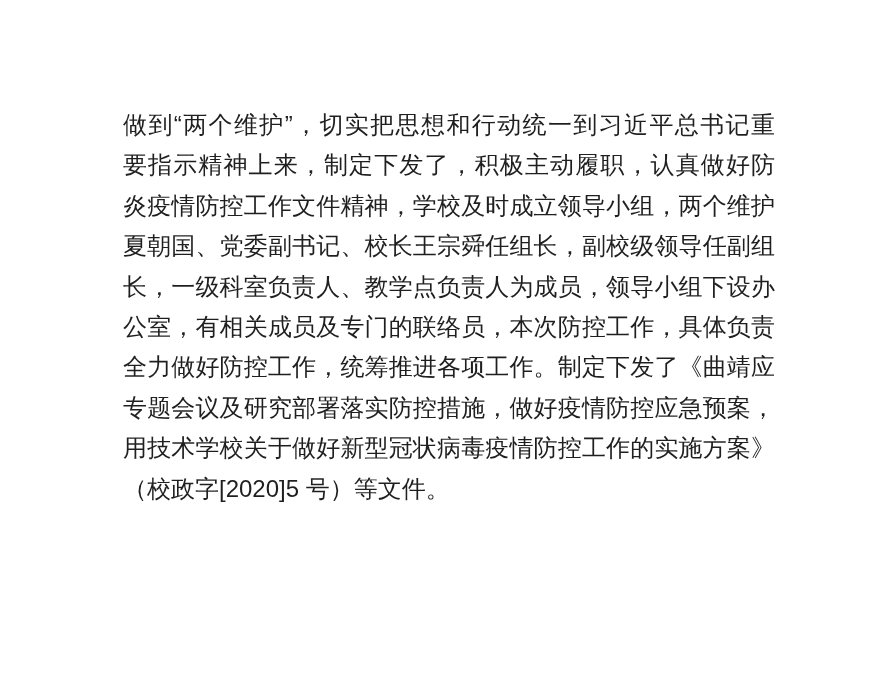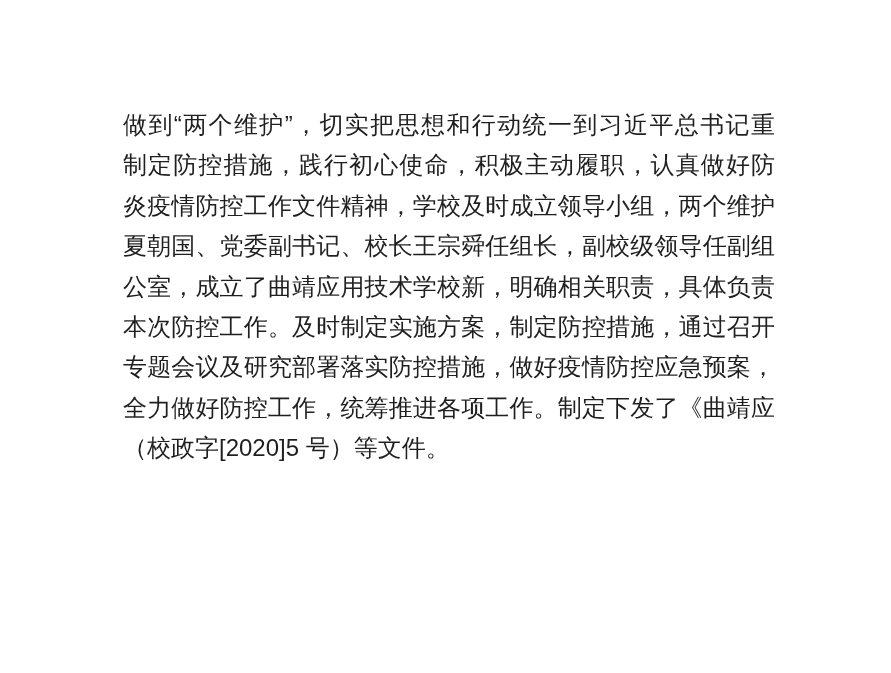--- a/index.html
+++ b/index.html
@@ -37,22 +37,23 @@
     text-align: right;
     text-align-last: left;
   }
 </style>
 </head>
 <body>
 
 <div class="page">
   <div class="text-block">
       <div class="line justify">做到“两个维护”，切实把思想和行动统一到习近平总书记重</div>
-      <div class="line justify">制定防控措施，践行初心使命，积极主动履职，认真做好防</div>
+      <div class="line justify">要指示精神上来，制定下发了，积极主动履职，认真做好防</div>
       <div class="line justify">炎疫情防控工作文件精神，学校及时成立领导小组，两个维护</div>
       <div class="line justify">夏朝国、党委副书记、校长王宗舜任组长，副校级领导任副组</div>
-      <div class="line justify">公室，成立了曲靖应用技术学校新，明确相关职责，具体负责</div>
-      <div class="line justify">本次防控工作。及时制定实施方案，制定防控措施，通过召开</div>
+      <div class="line justify">长，一级科室负责人、教学点负责人为成员，领导小组下设办</div>
+      <div class="line justify">公室，有相关成员及专门的联络员，本次防控工作，具体负责</div>
+      <div class="line justify">全力做好防控工作，统筹推进各项工作。制定下发了《曲靖应</div>
       <div class="line justify">专题会议及研究部署落实防控措施，做好疫情防控应急预案，</div>
-      <div class="line justify">全力做好防控工作，统筹推进各项工作。制定下发了《曲靖应</div>
+      <div class="line justify">用技术学校关于做好新型冠状病毒疫情防控工作的实施方案》</div>
       <div class="line last">（校政字[2020]5 号）等文件。</div>
     </div>
 </div>
 
 </body></html>

